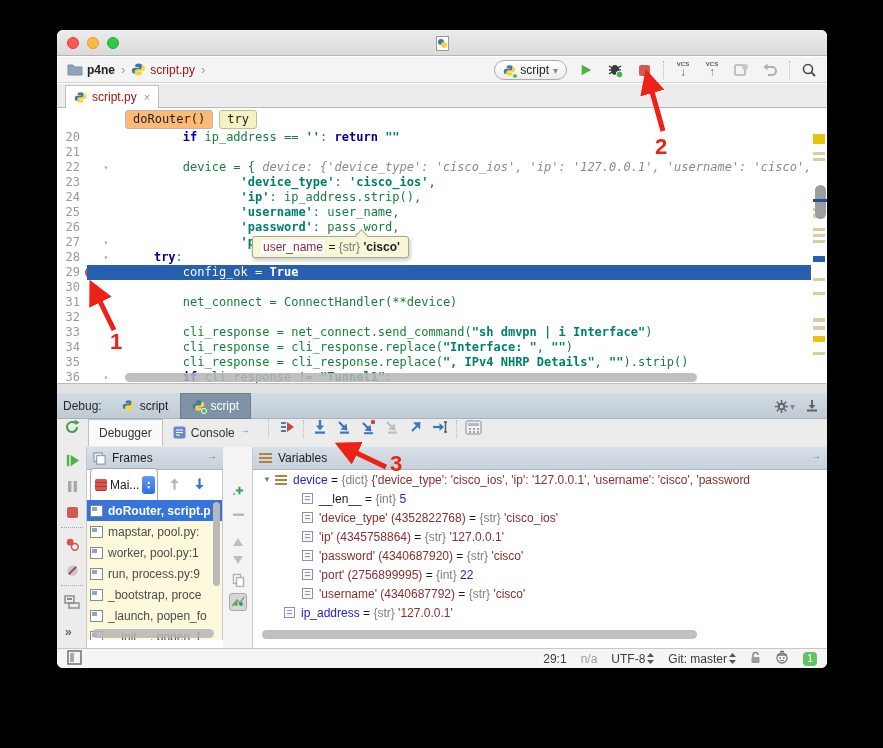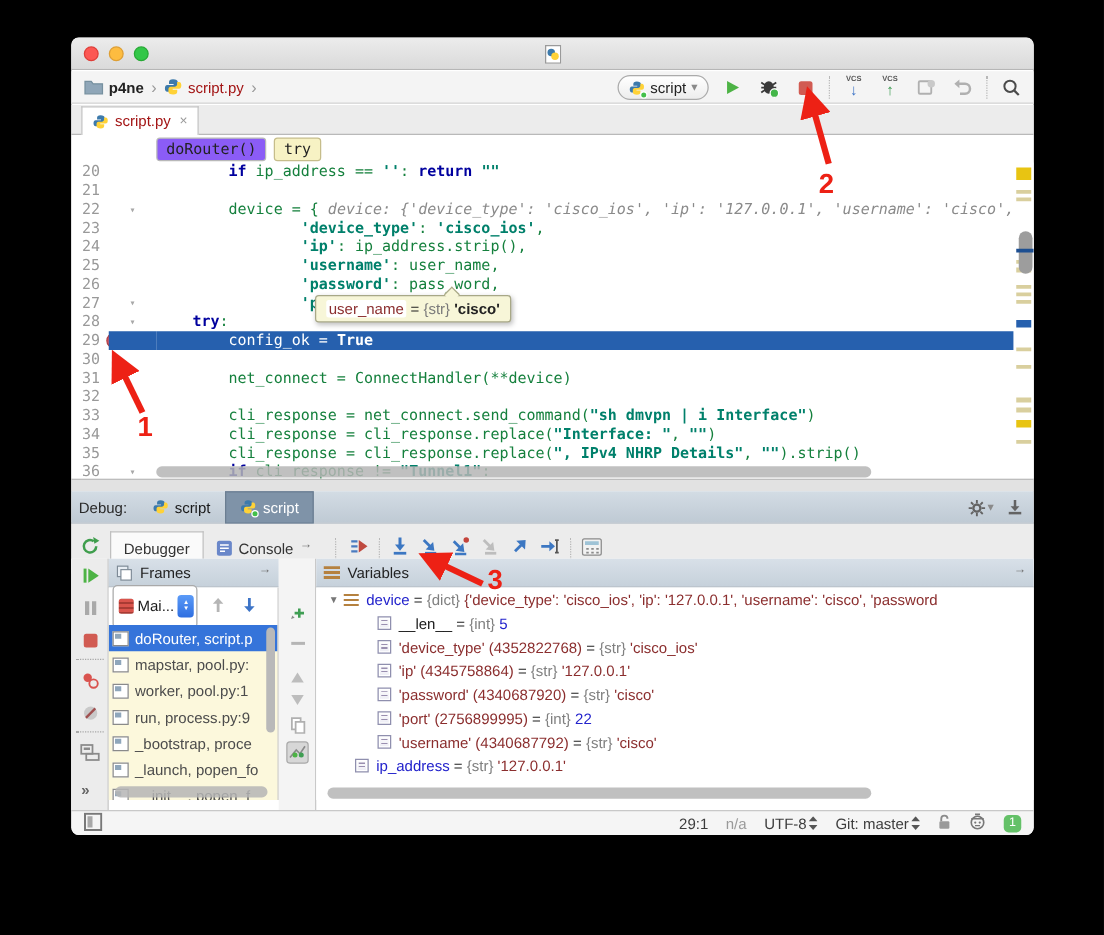--- a/index.html
+++ b/index.html
@@ -33,21 +33,21 @@
 
   
   .tabbar{position:absolute;left:0;top:54px;right:0;height:24px;background:#ececec;border-bottom:1px solid #b9b9b9;}
   .etab{position:absolute;left:8px;top:1px;height:23px;background:#fff;border:1px solid #c2c2c2;border-bottom:none;display:flex;align-items:center;gap:5px;padding:0 8px;}
   .etab .name{color:#a31515;}
   .etab .x{color:#9a9a9a;font-size:11px;margin-left:2px;}
 
   
   .editor{position:absolute;left:0;top:78px;right:0;height:275px;background:#fff;overflow:hidden;}
   .crumbs{position:absolute;left:68px;top:2px;display:flex;gap:6px;font-family:"DejaVu Sans Mono",monospace;font-size:12px;}
-  .chip{border:1px solid #b8b8b8;background:#8b5cf6;border-radius:3px;padding:0 7px;line-height:17px;color:#222;}
+  .chip{border:1px solid #b8b8b8;background:#fdba74;border-radius:3px;padding:0 7px;line-height:17px;color:#222;}
   .chip.active{background:#f7f2c4;border-color:#c6bd8b;}
   #code{position:absolute;left:0;top:22px;right:16px;height:253px;font-family:"DejaVu Sans Mono",monospace;font-size:12px;line-height:15px;white-space:pre;overflow:hidden;}
   .cl{display:flex;height:15px;position:relative;}
   .gut{width:30px;text-align:right;padding-right:7px;color:#999;flex:none;}
   .foldc{width:38px;flex:none;position:relative;color:#a8a8a8;font-size:8px;text-align:center;line-height:15px;}
   .ct{flex:1;}
   .cl.cur .ct,.cl.cur .foldc{background:#2660ae;color:#fff;}
   .bp{position:absolute;left:28px;top:1px;width:13px;height:13px;border-radius:50%;background:#db5860;border:1px solid #b13c42;}
   .k{color:#00009e;font-weight:bold;} .s{color:#00806b;font-weight:bold;}
   .p{color:#15803d;} .h{color:#8a8a8a;font-style:italic;}
@@ -72,40 +72,40 @@
   .splitter{position:absolute;left:0;top:353px;right:0;height:10px;background:#e2e2e2;border-top:1px solid #bdbdbd;}
 
   
   .dbgbar{position:absolute;left:0;top:363px;right:0;height:26px;background:linear-gradient(#d3dce4,#bfcad4);border-bottom:1px solid #a8b2bd;display:flex;align-items:center;padding-left:6px;}
   .dbgbar .dl{color:#2a2a2a;margin-right:8px;}
   .stab{display:flex;align-items:center;gap:5px;height:26px;padding:0 12px;color:#1a1a1a;}
   .stab.active{background:#7f93a8;color:#fff;box-shadow:inset 0 0 0 1px #6b7e91;}
   .dbg-right{position:absolute;right:8px;top:363px;height:26px;display:flex;align-items:center;gap:10px;}
 
   
-  .row2{position:absolute;left:0;top:389px;right:0;height:40px;background:#ececec;border-bottom:1px solid #c9c9c9;display:flex;align-items:center;}
+  .row2{position:absolute;left:0;top:389px;right:0;height:40px;background:#ececec;border-bottom:1px solid #c9c9c9;display:flex;align-items:flex-start;}
   .row2 .rerun{margin:0 8px 0 7px;}
   .dtab{display:flex;align-items:center;gap:5px;height:27px;padding:0 10px;color:#333;}
   .dtab.active{background:#fafafa;border:1px solid #bfbfbf;border-bottom:none;}
   .pin{color:#6e6e6e;font-size:10px;position:relative;top:-3px;}
   .stepicons{display:flex;align-items:center;gap:8px;margin-left:10px;}
 
   
   .dcontent{position:absolute;left:0;top:417px;right:0;height:201px;background:#fff;}
   .rail{position:absolute;left:0;top:0;width:30px;height:201px;background:#ececec;border-right:1px solid #c9c9c9;}
   .rail .ric{position:absolute;left:6px;width:18px;height:18px;display:flex;align-items:center;justify-content:center;}
   .rail .rsep{position:absolute;left:4px;width:22px;border-top:1px dotted #a8a8a8;}
   .rail .more{position:absolute;left:8px;top:178px;color:#666;font-weight:bold;}
   .panel-h{position:absolute;top:0;height:23px;background:linear-gradient(#d8e0e8,#c6d1db);border-bottom:1px solid #aab5c0;display:flex;align-items:center;gap:6px;padding:0 6px;color:#222;}
   #frames-h{left:30px;width:136px;}
   #vars-h{left:196px;right:0;}
   .panel-h .pin{margin-left:auto;}
   .framelist{position:absolute;left:30px;top:53px;width:136px;height:140px;background:#fcf8dc;overflow:hidden;border-right:1px solid #c9c9c9;}
   .frow{height:21px;display:flex;align-items:center;gap:5px;padding-left:3px;color:#4c4c4c;white-space:nowrap;}
-  .frow.sel{background:#3574da;color:#fff;font-weight:normal;}
+  .frow.sel{background:#3574da;color:#fff;font-weight:bold;}
   .threadrow{position:absolute;left:30px;top:23px;width:136px;height:30px;background:#fff;border-right:1px solid #c9c9c9;display:flex;align-items:center;gap:4px;padding-left:3px;}
   .tchip{display:flex;align-items:center;gap:3px;background:#fff;border:1px solid #a9a9a9;border-radius:4px;height:35px;padding:0 2px 0 4px;}
   .stepper{width:13px;height:18px;border-radius:3px;background:linear-gradient(#5b9bf8,#2e6ee0);display:flex;flex-direction:column;align-items:center;justify-content:center;color:#fff;font-size:5px;line-height:5px;}
   .fvscroll{position:absolute;left:156px;top:55px;width:7px;height:84px;background:#b9b9b9;border-radius:4px;}
   #fr-hscroll{left:35px;top:182px;width:122px;}
   .midrail{position:absolute;left:166px;top:0;width:30px;height:201px;background:#f4f4f4;border-right:1px solid #c9c9c9;}
   .midrail .ric{position:absolute;left:6px;width:18px;height:18px;display:flex;align-items:center;justify-content:center;}
   .midrail .pressed{background:#d7d7d7;border:1px solid #a9a9a9;border-radius:3px;}
   .varlist{position:absolute;left:196px;top:23px;right:0;height:170px;background:#fff;overflow:hidden;}
   .vrow{position:relative;height:19px;display:flex;align-items:center;white-space:nowrap;font-size:12px;}

